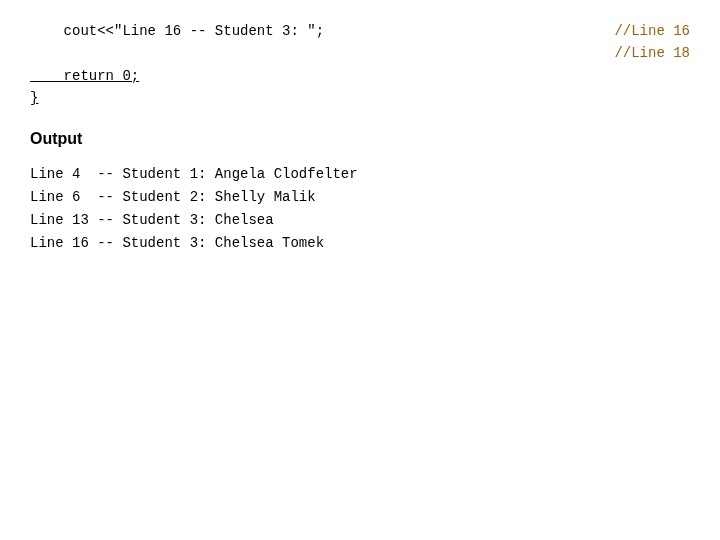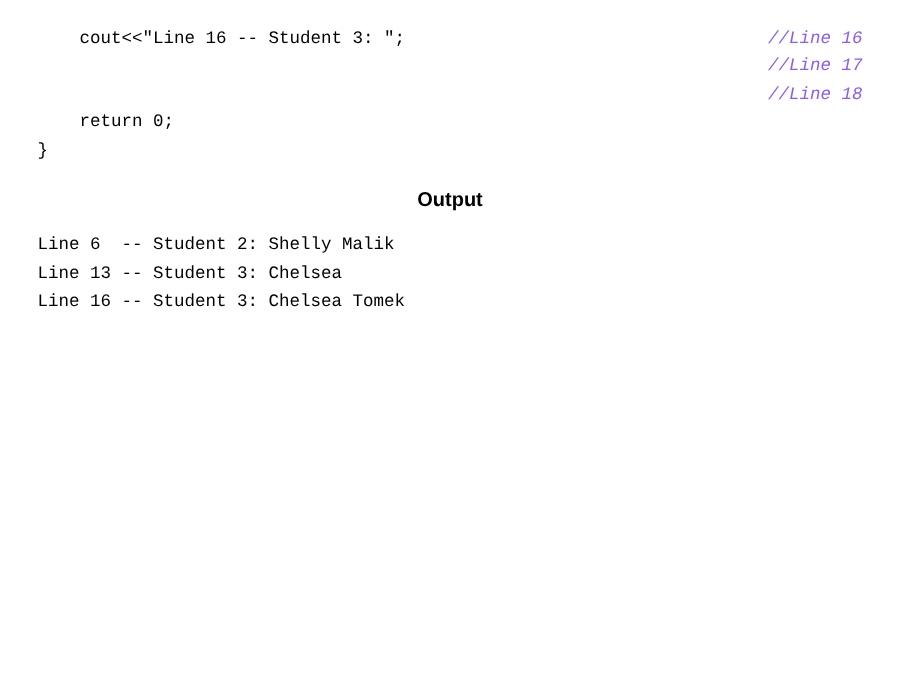--- a/index.html
+++ b/index.html
@@ -17,42 +17,41 @@
       min-height: 540px;
     }
 
     .code-section {
       margin-bottom: 20px;
     }
 
     .code-line {
       display: flex;
       line-height: 1.6;
+      text-decoration: underline;
     }
 
     .code-text {
       color: #000000;
       white-space: pre;
     }
 
     .comment-text {
-      color: #8b5cf6;
+      color: #a16207;
       white-space: pre;
       margin-left: auto;
       padding-left: 40px;
-      font-style: italic;
     }
 
     .output-heading {
       font-family: Arial, sans-serif;
       font-size: 16px;
       font-weight: bold;
       color: #000000;
       margin: 20px 0 15px 0;
-      text-align: center;
     }
 
     .output-section {
       margin-top: 10px;
     }
 
     .output-line {
       color: #000000;
       line-height: 1.65;
       white-space: pre;
@@ -73,37 +72,37 @@
 
 <div class="code-block">
   <div class="code-section">
 
     <div class="line-with-comment">
       <span class="code-text">    cout&lt;&lt;"Line 16 -- Student 3: ";</span>
       <span class="comment-text">//Line 16</span>
     </div>
 
     <div class="line-with-comment">
-      <span class="comment-text">//Line 17</span>
     </div>
 
     <div class="line-with-comment">
       <span class="comment-text">//Line 18</span>
     </div>
 
     <div class="code-line">
       <span class="code-text">    return 0;</span>
     </div>
 
     <div class="code-line">
       <span class="code-text">}</span>
     </div>
 
   </div>
 
   <h2 class="output-heading">Output</h2>
 
   <div class="output-section">
+    <div class="output-line">Line 4  -- Student 1: Angela Clodfelter</div>
     <div class="output-line">Line 6  -- Student 2: Shelly Malik</div>
     <div class="output-line">Line 13 -- Student 3: Chelsea</div>
     <div class="output-line">Line 16 -- Student 3: Chelsea Tomek</div>
   </div>
 </div>
 
 </body></html>

